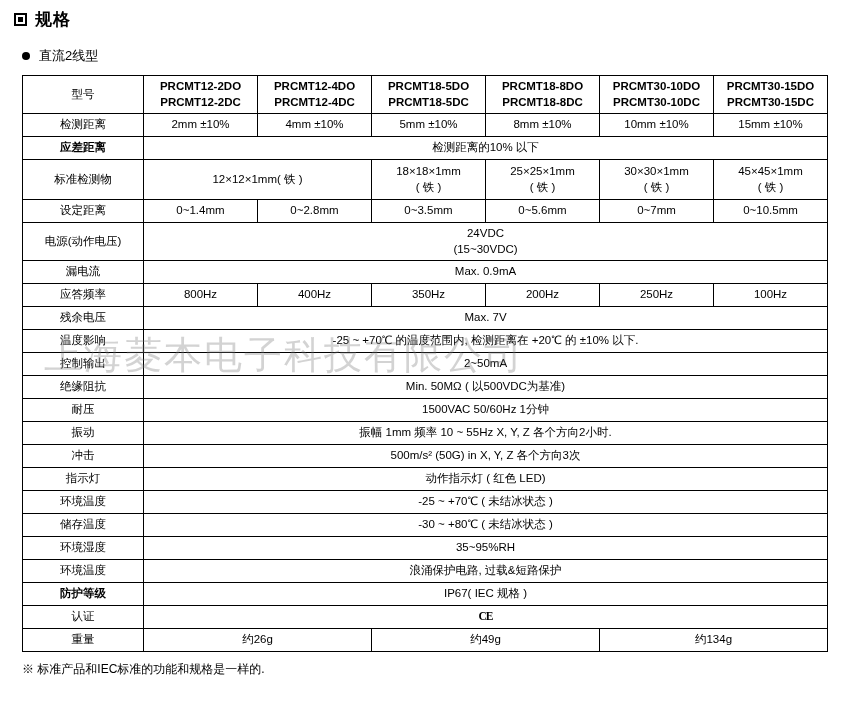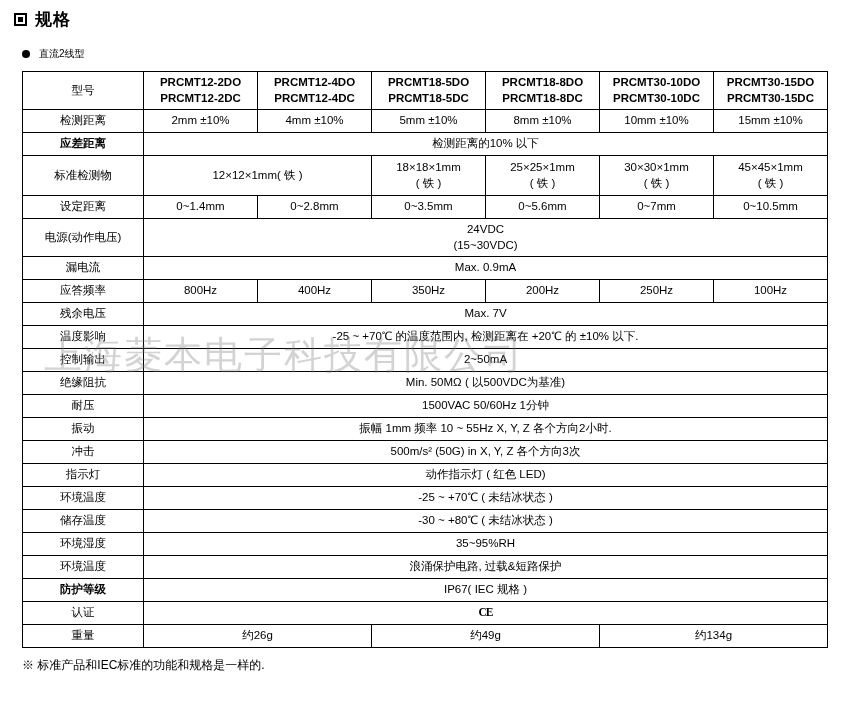--- a/index.html
+++ b/index.html
@@ -55,21 +55,21 @@
     gap: 9px;
     padding: 16px 0 10px 22px;
   }
   .subheading .dot {
     width: 8px;
     height: 8px;
     border-radius: 50%;
     background: #000;
   }
   .subheading .stext {
-    font-size: 10px;
+    font-size: 13px;
   }
   
   .watermark {
     position: absolute;
     left: 44px;
     top: 330px;
     font-size: 38px;
     color: rgba(120,120,120,0.33);
     font-family: "Liberation Sans", sans-serif;
     letter-spacing: 2px;

